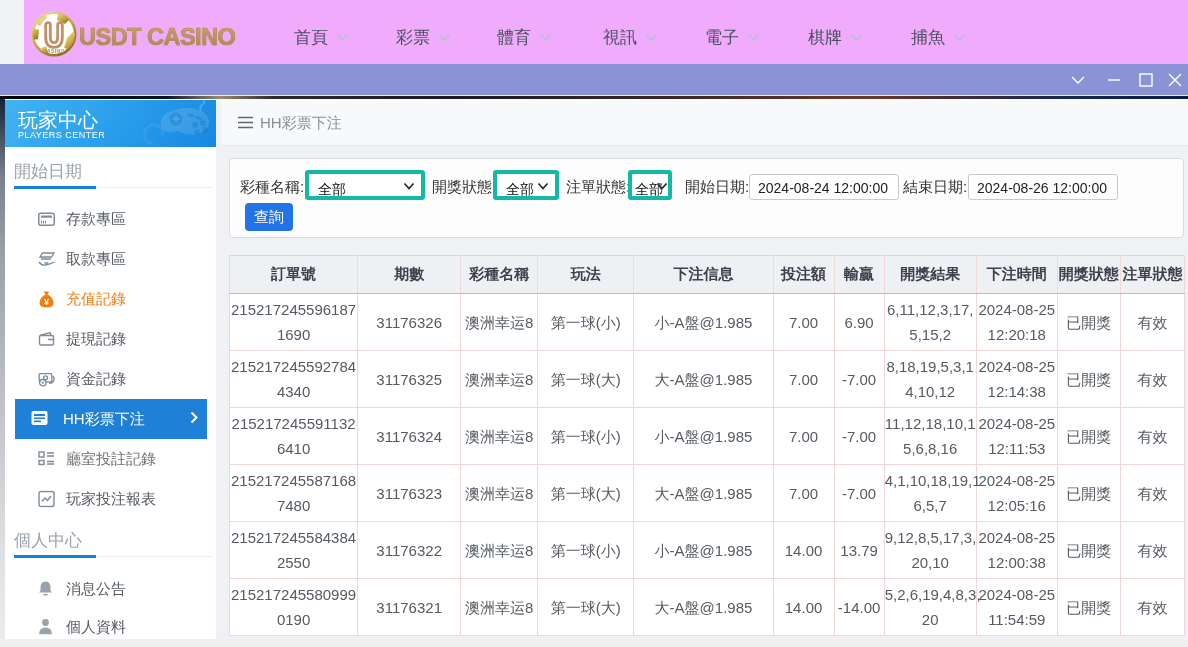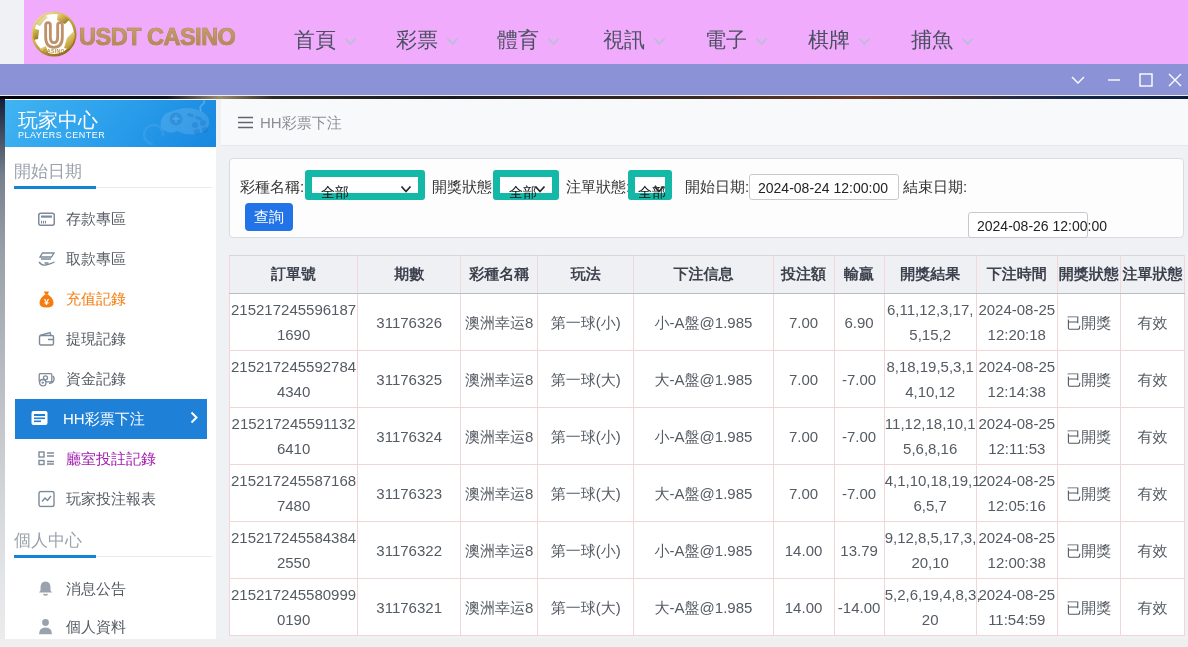--- a/index.html
+++ b/index.html
@@ -1,21 +1,21 @@
 <!DOCTYPE html>
 <html><head>
 <meta charset="utf-8">
 <style>
 * { margin:0; padding:0; box-sizing:border-box; }
 html,body { width:1188px; height:647px; overflow:hidden; font-family:"Liberation Sans", sans-serif; background:#eff1f5; }
 .topheader { position:absolute; left:0; top:0; width:1188px; height:64px; background:#f0abfc;margin-left:24px; }
 .logo { position:absolute; left:7px; top:11px; }
 .logotext { position:absolute; left:55px; top:24px; font-size:23.5px; font-weight:bold; letter-spacing:-0.5px; -webkit-text-stroke:0.7px #b68d5d; background:linear-gradient(180deg,#c9a273 5%,#ad8251 95%); -webkit-background-clip:text; background-clip:text; color:transparent; }
 .nav { position:absolute; top:0; left:0; height:64px; }
-.navitem { position:absolute; top:26px; font-size:21px; color:#4a5060; white-space:nowrap; }
+.navitem { position:absolute; top:26px; font-size:17px; color:#4a5060; white-space:nowrap; }
 .navitem svg { margin-left:8px; vertical-align:1px; }
 .titlebar { position:absolute; left:0; top:64px; width:1188px; height:31px; background:#8b92d6; }
 .winctl { position:absolute; top:0; height:32px; right:0; }
 .whiteline { position:absolute; left:0; top:95px; width:1188px; height:1px; background:#eceef6; }
 .darkline { position:absolute; left:0; top:96px; width:1188px; height:3px;
   background:linear-gradient(90deg,#000005 0%,#0c1222 14%,#9a8c6c 18.5%,#2c2a24 23%,#1b1b1f 38%,#3a2a22 58%,#6b3a28 73%,#403030 80%,#1a2848 89%,#0d1b3c 100%); }
 .leftframe { position:absolute; left:0; top:99px; width:5px; height:548px;
   background:linear-gradient(180deg,#16203a 0%,#3e4a5e 6%,#77808e 14%,#9aa0a8 28%,#b8bcc2 50%,#d0d2d6 70%,#e4e5e8 88%,#ececee 100%); }
 .sidebar { position:absolute; left:5px; top:99px; width:211px; height:540px; background:#ffffff; }
 .sheader { position:absolute; left:0; top:1px; width:211px; height:47px; background:linear-gradient(125deg,#41b4f2 0%,#2da1ec 45%,#1787e0 100%); overflow:hidden; }
@@ -29,21 +29,21 @@
 .mitem .tx { position:absolute; left:61px; top:50%; transform:translateY(-50%); font-size:15px; color:#555b63; white-space:nowrap; }
 .mitem.active { left:10px; width:192px; background:#1f80d8; }
 .mitem.active .ic { left:16px; }
 .mitem.active .tx { left:48px; color:#fff; }
 .mitem.active .arr { position:absolute; right:9px; top:50%; transform:translateY(-50%); }
 .content { position:absolute; left:221px; top:99px; width:967px; height:548px; }
 .crumb { position:absolute; left:0; top:0; width:967px; height:47px; background:#f8f9fb; border-bottom:1px solid #e4e7eb; }
 .crumb .txt { position:absolute; left:39px; top:15px; font-size:15px; color:#8a9097; }
 .filter { position:absolute; left:8px; top:59px; width:955px; height:80px; background:#fdfdfe; border:1px solid #d8dbe0; border-radius:4px; }
 .flabel { position:absolute; top:19px; font-size:15px; color:#333; white-space:nowrap; }
-.fselect { position:absolute; top:11px; height:30px; background:#fff; border:7px solid #14b8a6; border-radius:3px; font-size:14px; color:#111; }
+.fselect { position:absolute; top:11px; height:30px; background:#fff; border:4px solid #14b8a6; border-radius:3px; font-size:14px; color:#111; }
 .fselect .sv { position:absolute; left:9px; top:7px; white-space:nowrap; }
 .finput { position:absolute; top:15px; height:26px; background:#fff; border:1px solid #c6cad0; border-radius:3px; font-size:14px; color:#222; }
 .finput .sv { position:absolute; left:8px; top:5px; white-space:nowrap; }
 .qbtn { position:absolute; left:15px; top:44px; width:48px; height:28px; background:#2373e8; border-radius:4px; color:#fff; font-size:15px; text-align:center; line-height:28px; }
 table.data { position:absolute; left:8px; top:156px; border-collapse:collapse; table-layout:fixed; background:#fff; width:956px; }
 table.data th { background:#eef0f3; border:1px solid #f2d8d8; border-top:1px solid #d4d7dc; border-bottom:1px solid #b8bcc2; font-size:15px; font-weight:bold; color:#3c414d; height:38px; padding:0; text-align:center; }
 table.data td { border:1px solid #f0d6d6; font-size:15px; color:#555b63; height:57px; padding:0; text-align:center; line-height:25px; }
 .botstrip { position:absolute; left:0; top:639px; width:1188px; height:8px; background:#efefef; }
 </style>
 </head>
@@ -205,21 +205,21 @@
         </svg></span>
     </div>
     <div class="mitem" style="top: 340px;">
       <span class="ic"><svg width="17" height="16" viewBox="0 0 17 16">
           <g stroke="#7d8a99" fill="none" stroke-width="1.4">
             <rect x="1" y="1.5" width="5" height="5"></rect>
             <rect x="1" y="10" width="5" height="4"></rect>
             <path d="M9 2.5 L16 2.5 M9 5.5 L16 5.5 M9 11 L16 11 M9 13.5 L16 13.5"></path>
           </g>
         </svg></span>
-      <span class="tx" style="color:#a21caf">廳室投註記錄</span>
+      <span class="tx" style="color:#737373">廳室投註記錄</span>
     </div>
     <div class="mitem" style="top: 380px;">
       <span class="ic"><svg width="17" height="17" viewBox="0 0 17 17">
           <rect x="1" y="1" width="15" height="15" rx="2" fill="none" stroke="#7d8a99" stroke-width="1.4"></rect>
           <path d="M4 11 L7 7.5 L9.5 10 L13 5.5" stroke="#7d8a99" stroke-width="1.4" fill="none"></path>
         </svg></span>
       <span class="tx" style="color:#555b63">玩家投注報表</span>
     </div>
     <div class="mitem" style="top: 470px;">
       <span class="ic"><svg width="15" height="17" viewBox="0 0 15 17">
@@ -265,21 +265,21 @@
         <span class="sv" style="left:3px">全部</span>
         <svg style="position:absolute;right:0px;top:8px;" width="12" height="8" viewBox="0 0 12 8">
           <path d="M1.5 1.5 L6 6.5 L10.5 1.5" stroke="#2a2a2a" stroke-width="1.8" fill="none"></path>
         </svg>
       </div>
       <div class="flabel" style="left: 455px;">開始日期:</div>
       <div class="finput" style="left: 519px; width: 150px;">
         <span class="sv">2024-08-24 12:00:00</span>
       </div>
       <div class="flabel" style="left: 673px;">結束日期:</div>
-      <div class="finput" style="left: 738px; width: 120px; margin-top: 38px;">
+      <div class="finput" style="left: 738px; width: 150px;">
         <span class="sv">2024-08-26 12:00:00</span>
       </div>
       <div class="qbtn">查詢</div>
     </div>
   <table class="data" id="dtable">
       <tbody>
         <tr>
           <th style="width:128px">訂單號</th>
           <th style="width:103px">期數</th>
           <th style="width:77px">彩種名稱</th>

